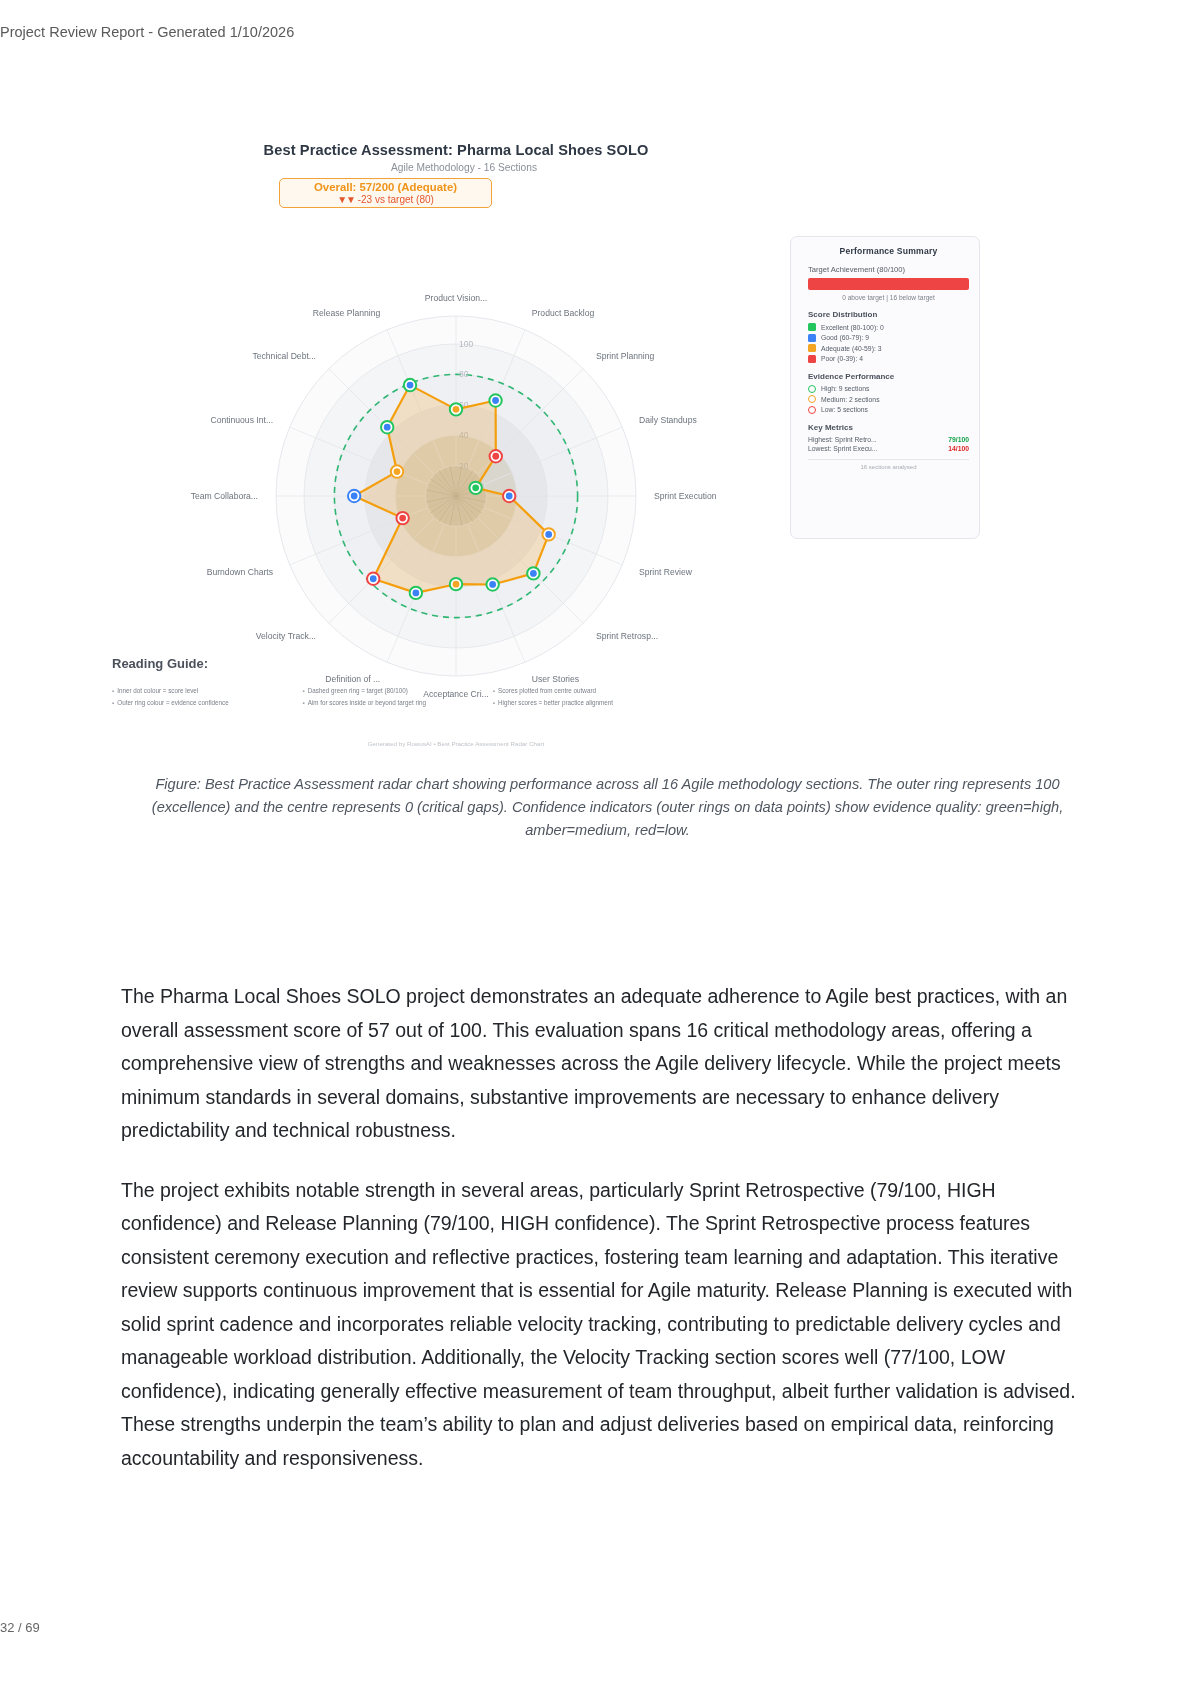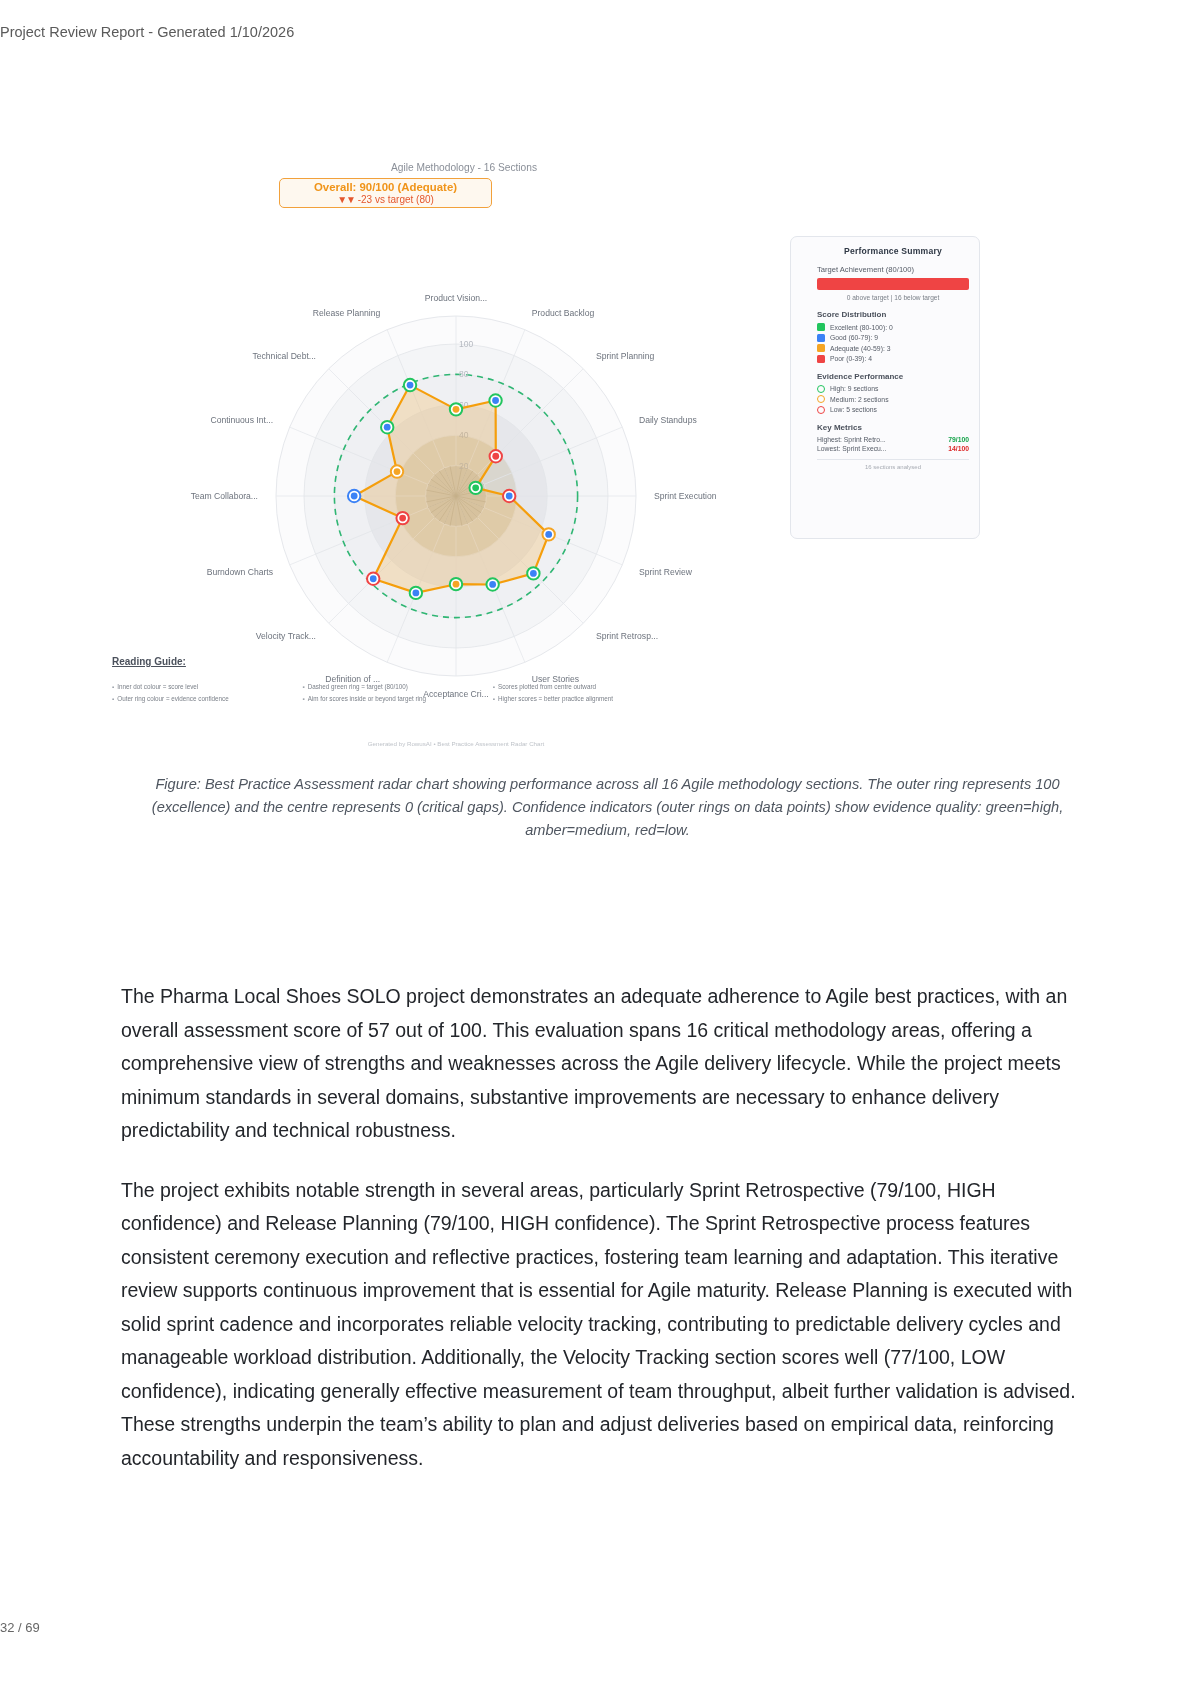--- a/index.html
+++ b/index.html
@@ -45,40 +45,40 @@
   .overall-sub .arrows{ letter-spacing:-1px; }
 
   
   .radar-wrap{ position:absolute; top:150px; left:0; width:704px; height:500px; }
   .radar-svg{ display:block; }
 
   
   .summary-panel{
     position:absolute; top:118px; left:686px; width:190px; height:303px;
     background:#FBFBFD; border:1px solid #E3E6EC; border-radius:7px;
-    padding:9px 10px 6px 26px;
+    padding:9px 10px 6px 17px;
   }
   .sp-title{ text-align:center; font-size:8.6px; font-weight:bold; color:#2f3845; margin-bottom:9px; letter-spacing:.2px;}
   .sp-label{ font-size:7.6px; color:#555b66; margin-bottom:4px; }
   .sp-section{ font-size:8px; color:#4b515c; font-weight:bold; margin:9px 0 4px 0; }
   .bar-track{ height:12px; width:100%; background:#EDEFF3; border-radius:2px; overflow:hidden; }
   .bar-fill{ height:100%; background:#EF4444; }
   .bar-caption{ text-align:center; font-size:6.6px; color:#7b8089; margin-top:4px; }
   .legend-row{ display:flex; align-items:center; gap:5px; margin:2.5px 0; }
   .sw{ width:8px; height:8px; border-radius:1.5px; flex:0 0 auto; }
   .ring{ width:8px; height:8px; border-radius:50%; border:1.6px solid #888; flex:0 0 auto; }
   .legend-txt{ font-size:6.8px; color:#555b66; }
   .metric-row{ display:flex; justify-content:space-between; align-items:center; margin:2.5px 0; }
   .metric-name{ font-size:6.8px; color:#555b66; }
   .metric-val{ font-size:6.8px; font-weight:bold; }
   .sp-foot{ border-top:1px solid #E3E6EC; margin-top:7px; padding-top:4px; text-align:center; font-size:6px; color:#a7abb3; }
 
   
   .guide{ position:absolute; top:538px; left:8px; width:560px; }
-  .guide-title{ font-size:10px; font-weight:bold; color:#4b515c; margin-bottom:16px;text-decoration:underline; }
+  .guide-title{ font-size:13px; font-weight:bold; color:#4b515c; margin-bottom:16px; }
   .guide-cols{ display:flex; gap:0; }
   .guide-col{ width:34%; }
   .guide-col:last-child{ width:32%; }
   .guide-item{ font-size:6.3px; color:#7b8089; margin-bottom:5px; }
   .guide-item::before{ content:"\25AA"; margin-right:3px; color:#9aa0a8; }
   .chart-credit{
     position:absolute; top:622px; left:0; width:704px; text-align:center;
     font-size:6.2px; color:#bfc3c9;
   }
 
@@ -96,24 +96,25 @@
 </style>
 </head>
 <body>
 
 <div class="page-header">Project Review Report - Generated 1/10/2026</div>
 
 <div class="figure-block">
 
   <div class="chart-card">
 
+    <div class="chart-title">Best Practice Assessment: Pharma Local Shoes SOLO</div>
     <div class="chart-subtitle">Agile Methodology - 16 Sections</div>
 
     <div class="overall-badge">
-      <div class="overall-main">Overall: 90/100 (Adequate)</div>
+      <div class="overall-main">Overall: 57/200 (Adequate)</div>
       <div class="overall-sub">
         <span class="arrows">▼▼</span>
         <span>-23 vs target (80)</span>
       </div>
     </div>
 
     <div class="radar-wrap">
       <svg class="radar-svg" id="radar" width="704" height="500" viewBox="0 0 704 500">
           <circle cx="352" cy="228" r="180" fill="#FBFBFC" stroke="#E6E8EC" stroke-width="1"></circle>
           <circle cx="352" cy="228" r="152" fill="#F4F5F7" stroke="none"></circle>

